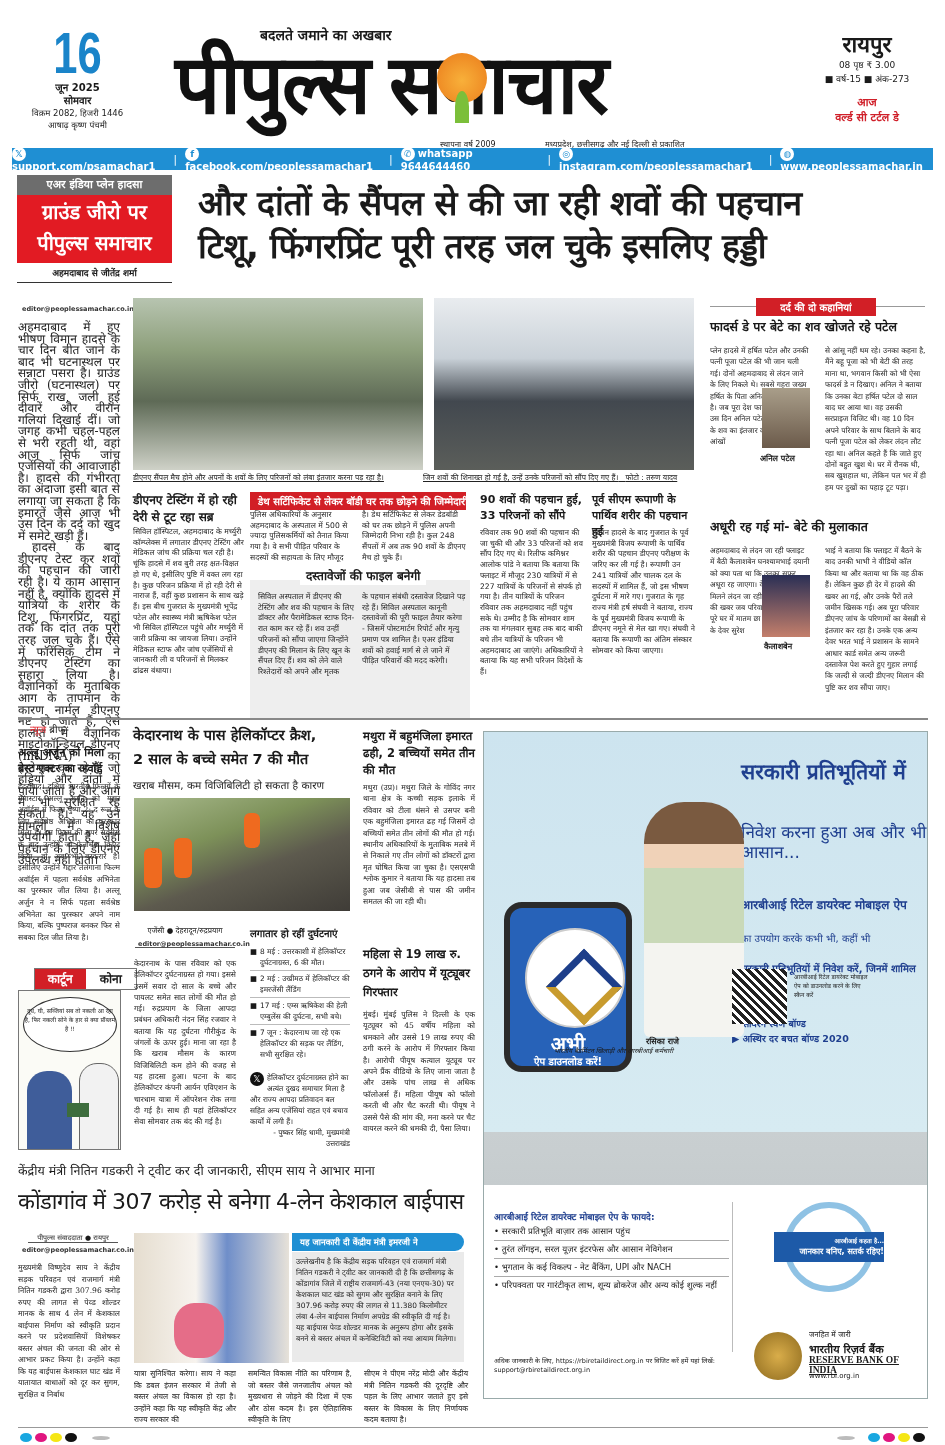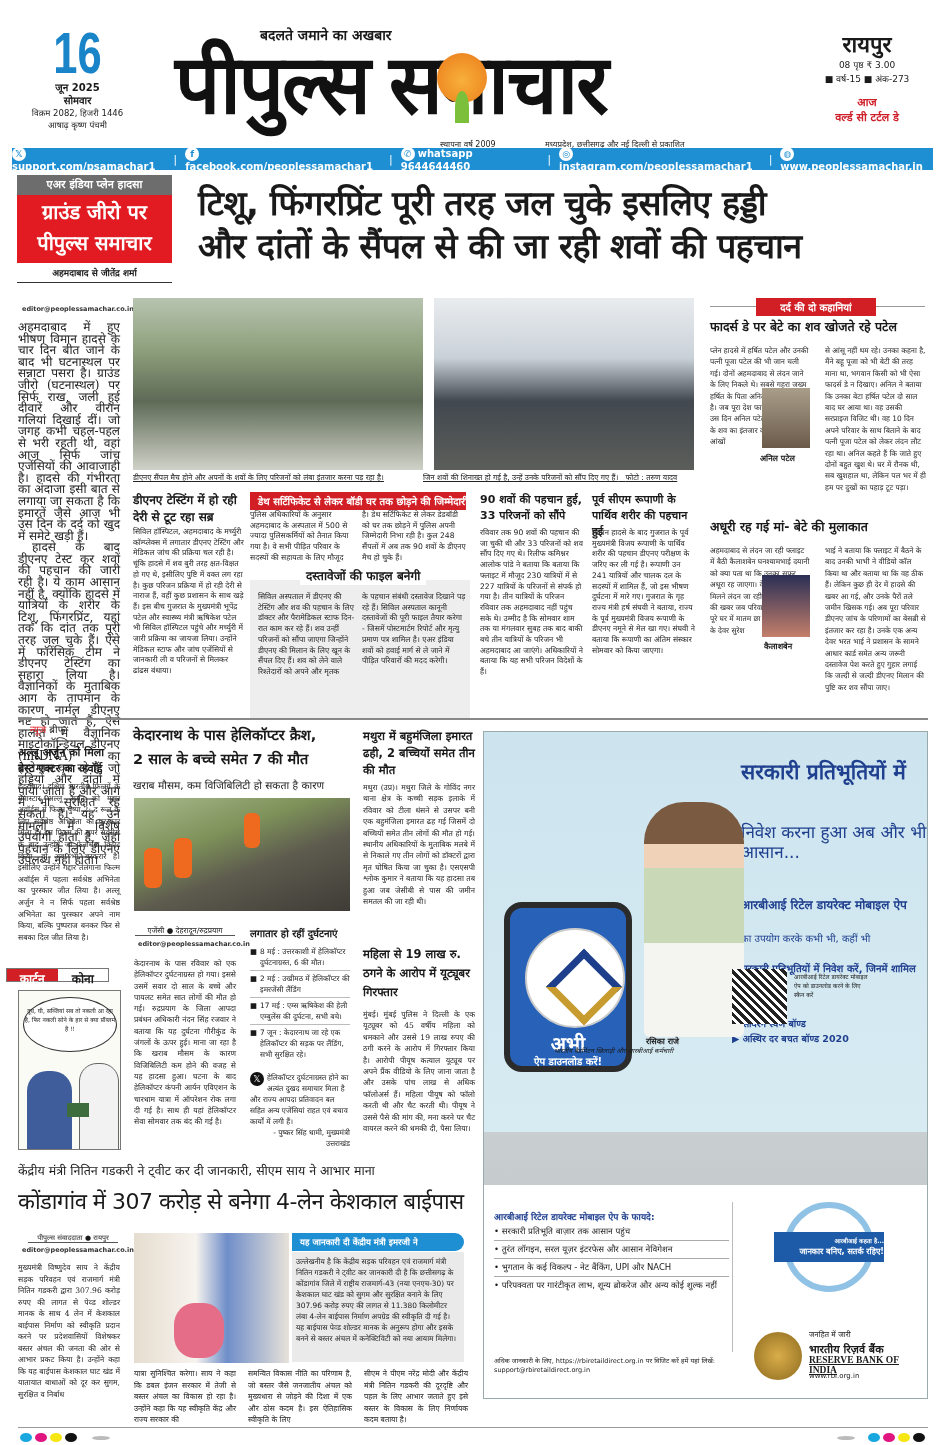--- a/index.html
+++ b/index.html
@@ -109,22 +109,22 @@
   <span><span class="ic">◍</span><span>www.peoplessamachar.in</span></span>
 </div>
 
 <div class="abs kicker-grey">एअर इंडिया प्लेन हादसा</div>
 <div class="abs redbox">
   <div>ग्राउंड जीरो पर</div>
   <div>पीपुल्स समाचार</div>
 </div>
 <div class="abs byline">अहमदाबाद से जीतेंद्र शर्मा</div>
 <div class="abs headline">
+  <div>और दांतों के सैंपल से की जा रही शवों की पहचान</div>
   <div>टिशू, फिंगरप्रिंट पूरी तरह जल चुके इसलिए हड्डी</div>
-  <div>और दांतों के सैंपल से की जा रही शवों की पहचान</div>
 </div>
 
 <div class="abs email" style="left:22px;top:305px">editor@peoplessamachar.co.in</div>
 <div class="abs txt ser" style="left:18px;top:322px;width:102px;font-size:12px;line-height:11.6px">
   <p>अहमदाबाद में हुए भीषण विमान हादसे के चार दिन बीत जाने के बाद भी घटनास्थल पर सन्नाटा पसरा है। ग्राउंड जीरो (घटनास्थल) पर सिर्फ राख, जली हुई दीवारें और वीरान गलियां दिखाई दीं। जो जगह कभी चहल-पहल से भरी रहती थी, वहां आज सिर्फ जांच एजेंसियों की आवाजाही है। हादसे की गंभीरता का अंदाजा इसी बात से लगाया जा सकता है कि इमारतें जैसे आज भी उस दिन के दर्द को खुद में समेटे खड़ी हैं।</p>
   <p style="text-indent:14px">हादसे के बाद डीएनए टेस्ट कर शवों की पहचान की जारी रही है। ये काम आसान नहीं है, क्योंकि हादसे में यात्रियों के शरीर के टिशू, फिंगरप्रिंट, यहां तक कि दांत तक पूरी तरह जल चुके हैं। ऐसे में फॉरेंसिक टीम ने डीएनए टेस्टिंग का सहारा लिया है। वैज्ञानिकों के मुताबिक आग के तापमान के कारण नार्मल डीएनए नष्ट हो जाते हैं, ऐसे हालात में वैज्ञानिक माइटोकॉन्ड्रियल डीएनए (mtDNA) का इस्तेमाल कर रहे हैं, जो हड्डियों और दांतों में पाया जाता है और आग में भी सुरक्षित रह सकता है। यह उन मामलों में विशेष उपयोगी होता है, जहां पहचान के लिए डीएनए उपलब्ध नहीं होता।</p>
 </div>
 
 <div class="abs photo" style="left:133px;top:298px;width:290px;height:172px;background:linear-gradient(180deg,#b7c4b0 0%,#8ea07c 30%,#5e6a56 60%,#cfd2c8 100%)"></div>
 <div class="abs cap" style="left:133px;top:472px;width:290px">डीएनए सैंपल मैच होने और अपनों के शवों के लिए परिजनों को लंबा इंतजार करना पड़ रहा है।</div>
@@ -161,42 +161,42 @@
 <div class="abs photo" style="left:762px;top:575px;width:48px;height:62px;background:linear-gradient(#2a2f55,#c47f6b)"></div>
 <div class="abs" style="left:764px;top:640px;font-size:8px;font-weight:bold">कैलाशबेन</div>
 <div class="abs txt" style="left:825px;top:545px;width:102px;font-size:7.4px;line-height:11.4px;text-align:left">भाई ने बताया कि फ्लाइट में बैठने के बाद उनकी भाभी ने वीडियो कॉल किया था और बताया था कि वह ठीक हैं। लेकिन कुछ ही देर में हादसे की खबर आ गई, और उनके पैरों तले जमीन खिसक गई। अब पूरा परिवार डीएनए जांच के परिणामों का बेसब्री से इंतजार कर रहा है। उनके एक अन्य देवर भरत भाई ने प्रशासन के सामने आधार कार्ड समेत अन्य जरूरी दस्तावेज पेश करते हुए गुहार लगाई कि जल्दी से जल्दी डीएनए मिलान की पुष्टि कर शव सौंपा जाए।</div>
 
 <div class="abs hr" style="left:18px;top:718px;width:910px;height:2px;background:#888"></div>
 
 <div class="abs" style="left:30px;top:722px;font-size:10px;font-weight:normal"><span style="color:#e21b23">न्यूज</span> <span>ब्रीफ</span></div>
 <div class="abs h2" style="left:18px;top:745px;width:105px;font-size:11px;line-height:16px">अल्लू अर्जुन को मिला बेस्ट एक्टर का अवॉर्ड</div>
 <div class="abs txt ser" style="left:18px;top:781px;width:102px;font-size:7.6px;line-height:11.6px">हैदराबाद। दक्षिण भारतीय फिल्मों के मेगास्टार अल्लू अर्जुन को गद्दार अवॉर्ड्स में फिल्म पुष्पा 2: द रूल के लिए सर्वश्रेष्ठ अभिनेता का पुरस्कार मिला है। इस फिल्म की सुपर सक्सेस के बाद उन्होंने जो फेनोमेना क्रिएट किया, वो अब भी बरकरार है। इसीलिए उन्होंने गद्दार तेलंगाना फिल्म अवॉर्ड्स में पहला सर्वश्रेष्ठ अभिनेता का पुरस्कार जीत लिया है। अल्लू अर्जुन ने न सिर्फ पहला सर्वश्रेष्ठ अभिनेता का पुरस्कार अपने नाम किया, बल्कि पुष्पराज बनकर फिर से सबका दिल जीत लिया है।</div>
 
-<div class="abs" style="left:6px;top:968px;width:103px;height:14px;display:flex;border:1px solid #777">
+<div class="abs" style="left:34px;top:968px;width:103px;height:22px;display:flex;border:1px solid #777">
   <div style="width:50%;background:#d21f26;color:#fff;font-size:12px;font-weight:bold;text-align:center;line-height:20px">कार्टून</div>
   <div style="width:50%;font-size:12px;font-weight:bold;text-align:center;line-height:20px">कोना</div>
 </div>
 <div class="abs cartoon" style="top:990px;height:160px">
   <div class="bubble" style="top:6px">दूध, घी, सब्जियां सब तो नकली आ रहा है, फिर नकली सोने के हार से क्या प्रॉब्लम है !!</div>
   <div style="position:absolute;left:8px;top:80px;width:45px;height:80px;background:#3f5d9a;border-radius:20px 20px 0 0"></div>
   <div style="position:absolute;left:60px;top:72px;width:40px;height:88px;background:#f2f2f2;border:1px solid #666;border-radius:18px 18px 0 0"></div>
   <div style="position:absolute;left:48px;top:112px;width:22px;height:14px;background:#3d6d3d"></div>
 </div>
 
 <div class="abs" style="left:133px;top:723px;width:220px;font-size:14.5px;font-weight:bold;line-height:24px">
   <div>केदारनाथ के पास हेलिकॉप्टर क्रैश,</div>
   <div>2 साल के बच्चे समेत 7 की मौत</div>
 </div>
 <div class="abs" style="left:133px;top:778px;width:220px;font-size:10.5px">खराब मौसम, कम विजिबिलिटी हो सकता है कारण</div>
 <div class="abs photo" style="left:134px;top:798px;width:216px;height:113px;background:linear-gradient(160deg,#a8b98c 0%,#7d9159 35%,#5d5a4e 60%,#3f3c37 100%)">
   <div style="position:absolute;left:10px;top:50px;width:18px;height:40px;background:#ef6a1f;border-radius:6px"></div>
   <div style="position:absolute;left:40px;top:40px;width:18px;height:40px;background:#ef6a1f;border-radius:6px"></div>
   <div style="position:absolute;left:110px;top:15px;width:16px;height:35px;background:#ef6a1f;border-radius:6px"></div>
 </div>
-<div class="abs" style="left:135px;top:925px;width:100px;font-size:7.5px;text-align:center;border-bottom:1px solid #555;padding-bottom:0">एजेंसी ● देहरादून/रुद्रप्रयाग</div>
+<div class="abs" style="left:135px;top:925px;width:100px;font-size:7.5px;text-align:center;border-bottom:1px solid #555;padding-bottom:12px">एजेंसी ● देहरादून/रुद्रप्रयाग</div>
 <div class="abs email" style="left:138px;top:940px">editor@peoplessamachar.co.in</div>
 <div class="abs txt ser" style="left:134px;top:958px;width:102px;font-size:7.6px;line-height:11.3px">केदारनाथ के पास रविवार को एक हेलिकॉप्टर दुर्घटनाग्रस्त हो गया। इससे उसमें सवार दो साल के बच्चे और पायलट समेत सात लोगों की मौत हो गई। रुद्रप्रयाग के जिला आपदा प्रबंधन अधिकारी नंदन सिंह रजवार ने बताया कि यह दुर्घटना गौरीकुंड के जंगलों के ऊपर हुई। माना जा रहा है कि खराब मौसम के कारण विजिबिलिटी कम होने की वजह से यह हादसा हुआ। घटना के बाद हेलिकॉप्टर कंपनी आर्यन एविएशन के चारधाम यात्रा में ऑपरेशन रोक लगा दी गई है। साथ ही यहां हेलिकॉप्टर सेवा सोमवार तक बंद की गई है।</div>
 <div class="abs h2" style="left:250px;top:925px;font-size:10px">लगातार हो रहीं दुर्घटनाएं</div>
 <div class="abs" style="left:250px;top:944px;width:100px;font-size:7.4px;line-height:11px">
   <div style="padding:2px 0 2px 10px;border-bottom:1px solid #bbb;position:relative"><span style="position:absolute;left:0">■</span><span>8 मई : उत्तरकाशी में हेलिकॉप्टर दुर्घटनाग्रस्त, 6 की मौत।</span></div>
   <div style="padding:2px 0 2px 10px;border-bottom:1px solid #bbb;position:relative"><span style="position:absolute;left:0">■</span><span>2 मई : उखीमठ में हेलिकॉप्टर की इमरजेंसी लैंडिंग</span></div>
   <div style="padding:2px 0 2px 10px;border-bottom:1px solid #bbb;position:relative"><span style="position:absolute;left:0">■</span><span>17 मई : एम्स ऋषिकेश की हेली एम्बुलेंस की दुर्घटना, सभी बचे।</span></div>
   <div style="padding:2px 0 2px 10px;position:relative"><span style="position:absolute;left:0">■</span><span>7 जून : केदारनाथ जा रहे एक हेलिकॉप्टर की सड़क पर लैंडिंग, सभी सुरक्षित रहे।</span></div>
 </div>
 <div class="abs" style="left:250px;top:1072px;width:100px;font-size:7.4px;line-height:11px">

